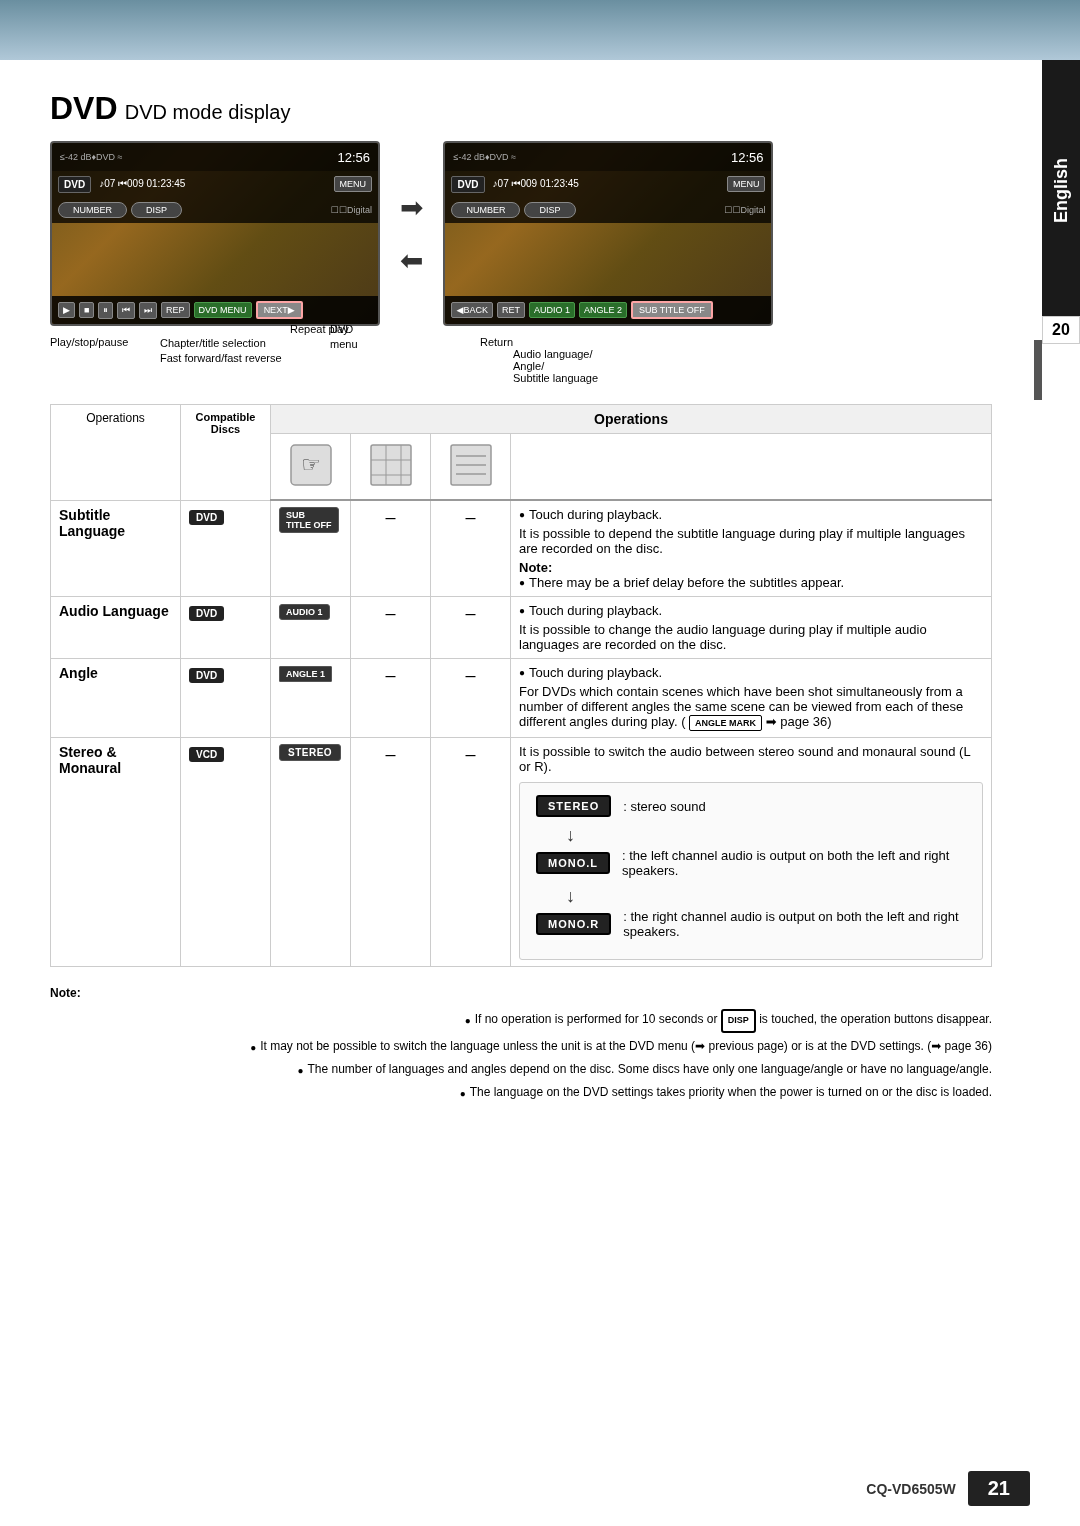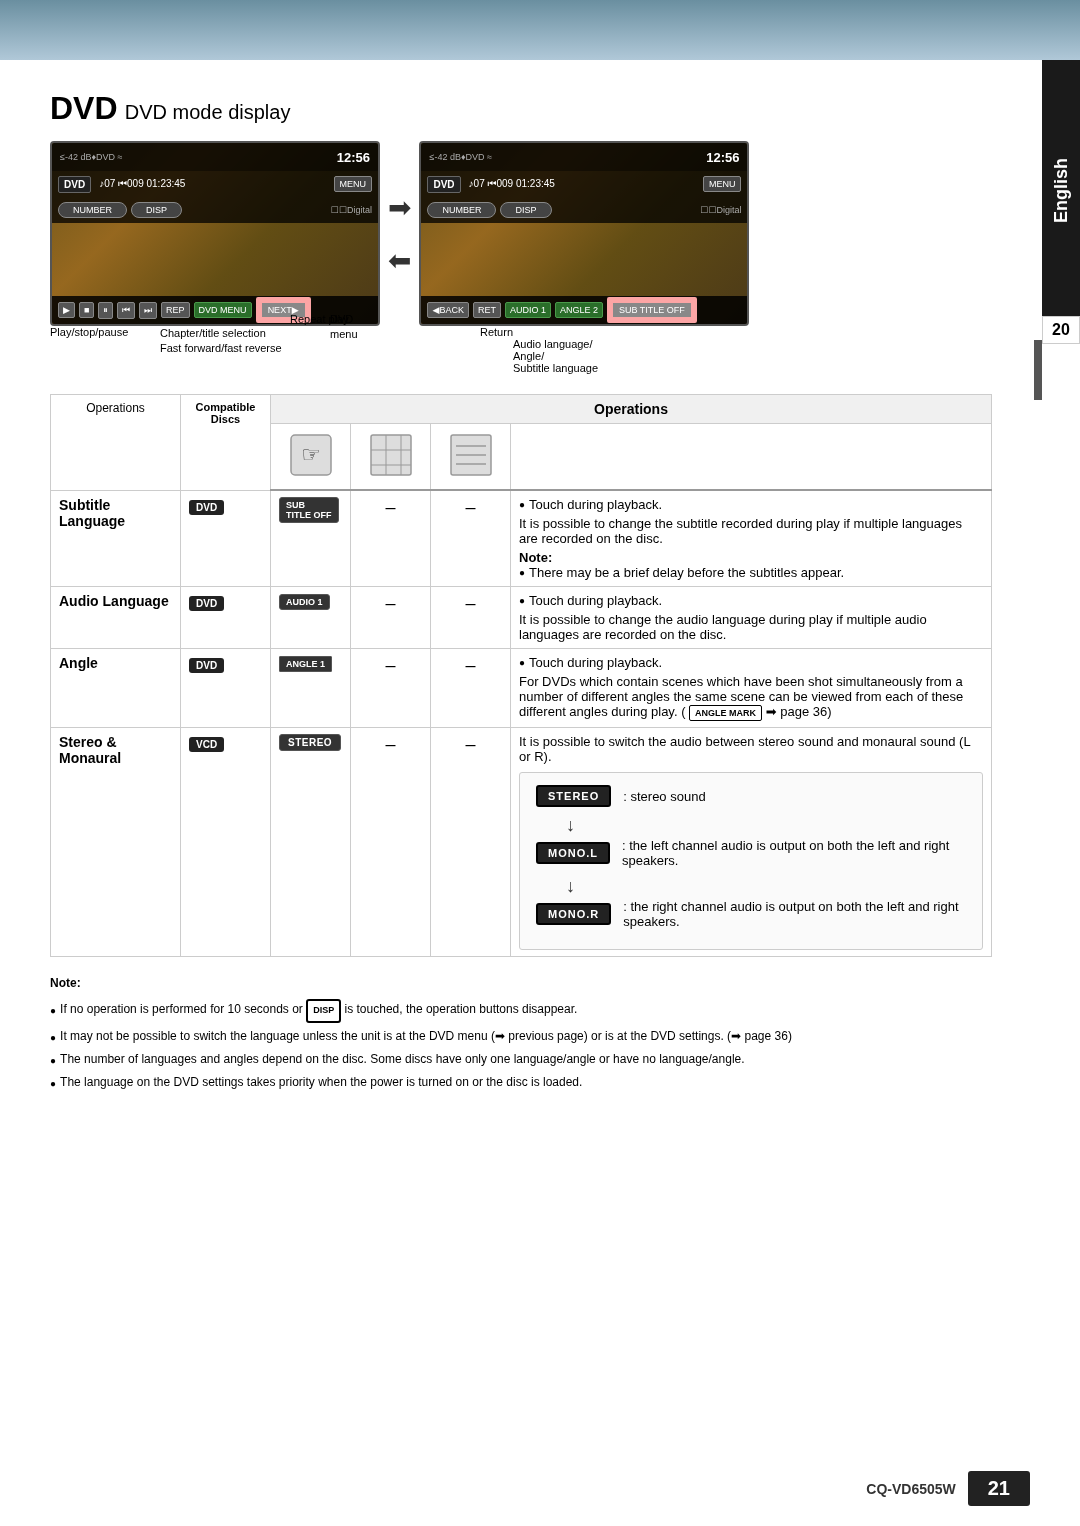--- a/index.html
+++ b/index.html
@@ -70,21 +70,22 @@
       font-weight: 900;
     }
     .dvd-title span.mode-display {
       font-size: 20px;
       font-weight: normal;
     }
 
     .screens-row {
       display: flex;
       align-items: center;
-      gap: 8px;
+      gap: 20px;
+      margin-bottom: 10px;
     }
 
     
     .dvd-screen {
       width: 330px;
       height: 185px;
       background: #2a2a2a;
       border: 2px solid #555;
       border-radius: 4px;
       position: relative;
@@ -112,21 +113,21 @@
       padding: 0 8px;
       font-size: 11px;
       color: #ccc;
     }
     .screen-signal {
       font-size: 9px;
       color: #aaa;
     }
     .screen-time {
       color: #fff;
-      font-weight: bold;
+      font-weight: normal;
       font-size: 13px;
     }
     .screen-info-bar {
       background: rgba(0,0,0,0.75);
       height: 26px;
       display: flex;
       align-items: center;
       padding: 0 6px;
       gap: 8px;
     }
@@ -187,21 +188,21 @@
     .ctrl-btn-green {
       background: #2a6e2a;
       border: 1px solid #4a9a4a;
       color: #fff;
       font-size: 9px;
       padding: 2px 4px;
       border-radius: 2px;
     }
     .ctrl-btn-highlight {
       background: #888;
-      border: 6px solid #fca5a5;
+      border: 2px solid #fca5a5;
       color: #fff;
       font-size: 9px;
       padding: 2px 6px;
       border-radius: 2px;
     }
 
     
     .arrow-col {
       display: flex;
       flex-direction: column;
@@ -448,20 +449,21 @@
     }
     .bottom-notes .note-title {
       font-weight: bold;
       margin-bottom: 6px;
     }
     .bottom-note-item {
       display: flex;
       align-items: flex-start;
       gap: 4px;
       margin-bottom: 3px;
+      justify-content: flex-end;
     }
     .bottom-note-item::before {
       content: '●';
       font-size: 10px;
       margin-top: 3px;
       flex-shrink: 0;
     }
 
     
     .bottom-right {
@@ -672,21 +674,21 @@
         <td>
           <span class="dvd-disc-badge">DVD</span>
         </td>
         <td>
           <span class="sub-title-badge">SUB<br>TITLE OFF</span>
         </td>
         <td class="dash-cell">–</td>
         <td class="dash-cell">–</td>
         <td>
           <div class="bullet">Touch during playback.</div>
-          <div style="margin-top:4px;">It is possible to change the subtitle recorded during play if multiple languages are recorded on the disc.</div>
+          <div style="margin-top:4px;">It is possible to depend the subtitle language during play if multiple languages are recorded on the disc.</div>
           <div style="margin-top:4px;"><span class="note-bold">Note:</span></div>
           <div class="bullet">There may be a brief delay before the subtitles appear.</div>
         </td>
       </tr>
 
       <tr>
         <td>
           <span class="row-feature-name">Audio Language</span>
         </td>
         <td>

